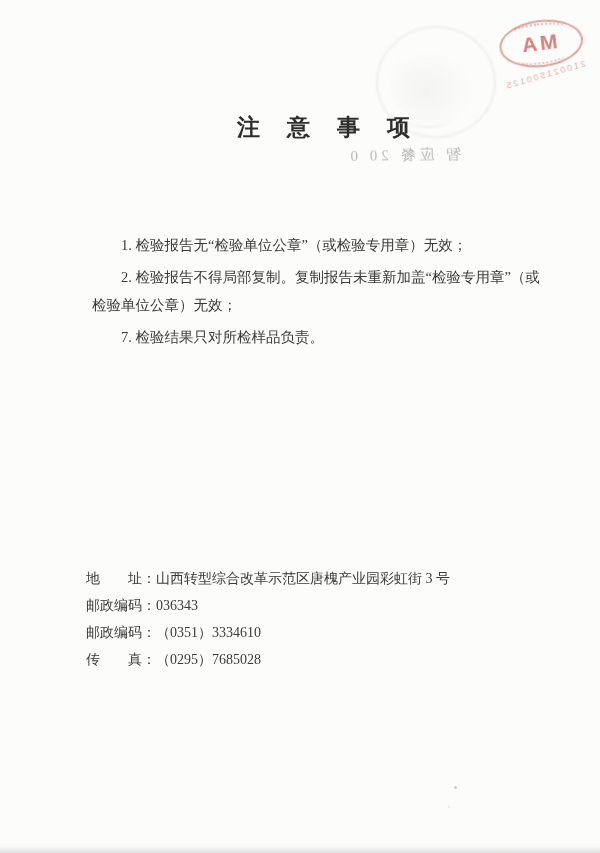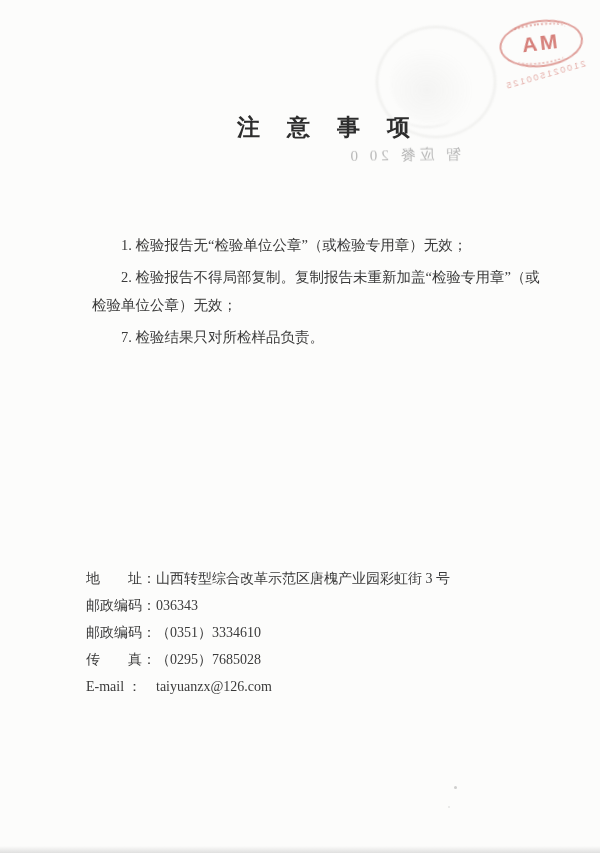--- a/index.html
+++ b/index.html
@@ -202,19 +202,18 @@
       <p>1. 检验报告无“检验单位公章”（或检验专用章）无效；</p>
       <p>2. 检验报告不得局部复制。复制报告未重新加盖“检验专用章”（或<br>检验单位公章）无效；</p>
       <p>7. 检验结果只对所检样品负责。</p>
     </div>
 
   <div class="contact">
       <div class="contact-row"><span class="contact-label">地　　址：</span><span class="contact-value">山西转型综合改革示范区唐槐产业园彩虹街 3 号</span></div>
       <div class="contact-row"><span class="contact-label">邮政编码：</span><span class="contact-value">036343</span></div>
       <div class="contact-row"><span class="contact-label">邮政编码：</span><span class="contact-value">（0351）3334610</span></div>
       <div class="contact-row"><span class="contact-label">传　　真：</span><span class="contact-value">（0295）7685028</span></div>
-      <div class="contact-row"><span class="contact-label">E-mail ：</span><span class="contact-value">taiyuanzx@126.com</span></div>
     </div>
 
   <div class="speck s1"></div>
   <div class="speck s2"></div>
 
 </div>
 
 </body></html>

